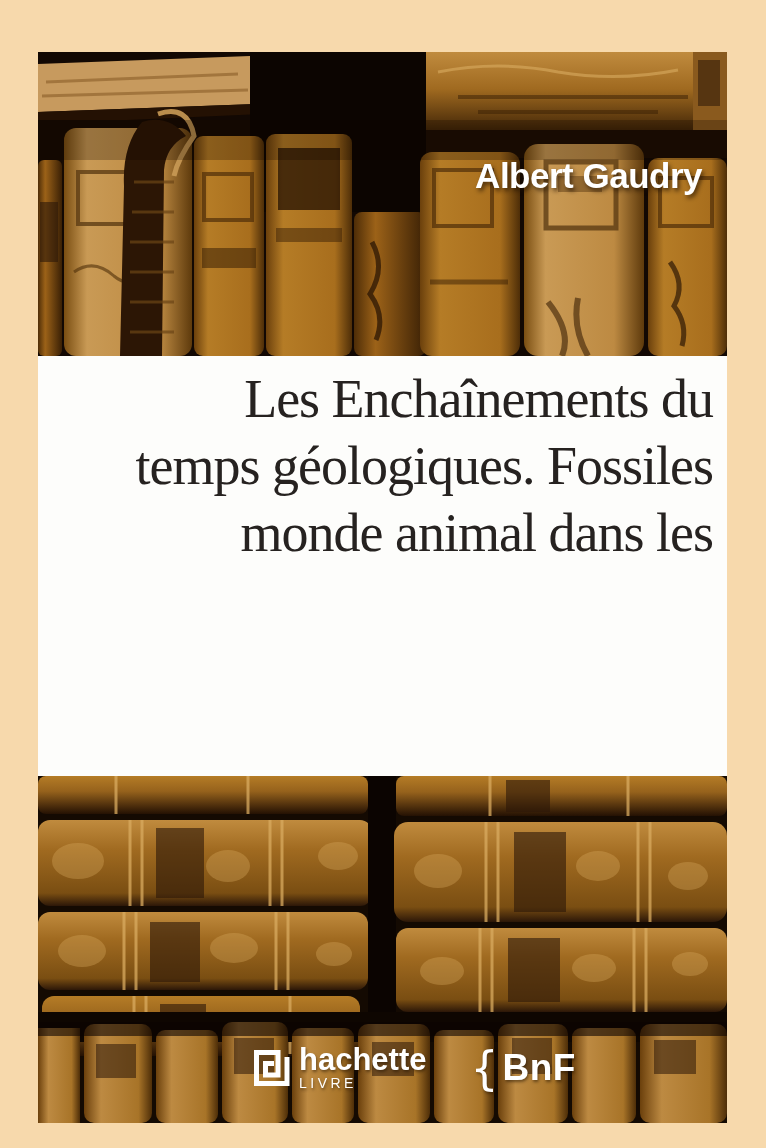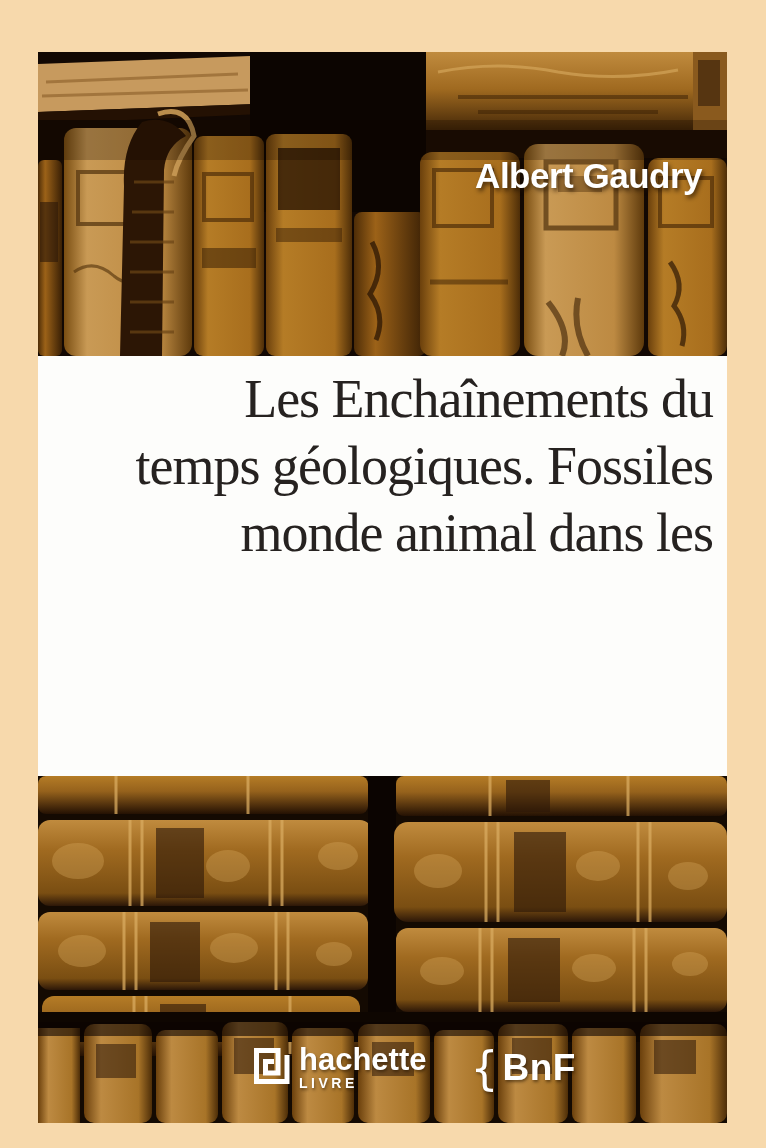--- a/index.html
+++ b/index.html
@@ -34,28 +34,28 @@
     font-size:35px; font-weight:700; letter-spacing:-0.5px;
     color:#ffffff;
     text-shadow:2px 3px 4px rgba(30,15,2,0.65);
     white-space:nowrap;
   }
   .logo-row{
     position:absolute; left:252px; top:1044px; height:48px;
     display:flex; align-items:center;
     color:#fff;
   }
-  .hachette-group{display:flex; align-items:flex-start;}
+  .hachette-group{display:flex; align-items:center;}
   .hachette-mark{width:40px; height:40px; flex:0 0 auto;}
   .hachette-textcol{display:flex; flex-direction:column; margin-left:7px;}
   .hachette-word{
     font-size:31px; font-weight:700; line-height:28px; letter-spacing:0;
   }
   .hachette-sub{
-    font-size:14px; font-weight:700; letter-spacing:3.5px; line-height:16px; margin-top:1px;
+    font-size:14px; font-weight:400; letter-spacing:3.5px; line-height:16px; margin-top:1px;
   }
   .bnf-group{display:flex; align-items:center; margin-left:44px;}
   .bnf-brace{
     font-family:"DejaVu Sans", sans-serif;
     font-size:44px; font-weight:400; line-height:40px;
     transform:scaleY(1.05);
   }
   .bnf-word{
     font-size:37px; font-weight:700; line-height:40px; margin-left:4px; letter-spacing:0.5px;
   }

